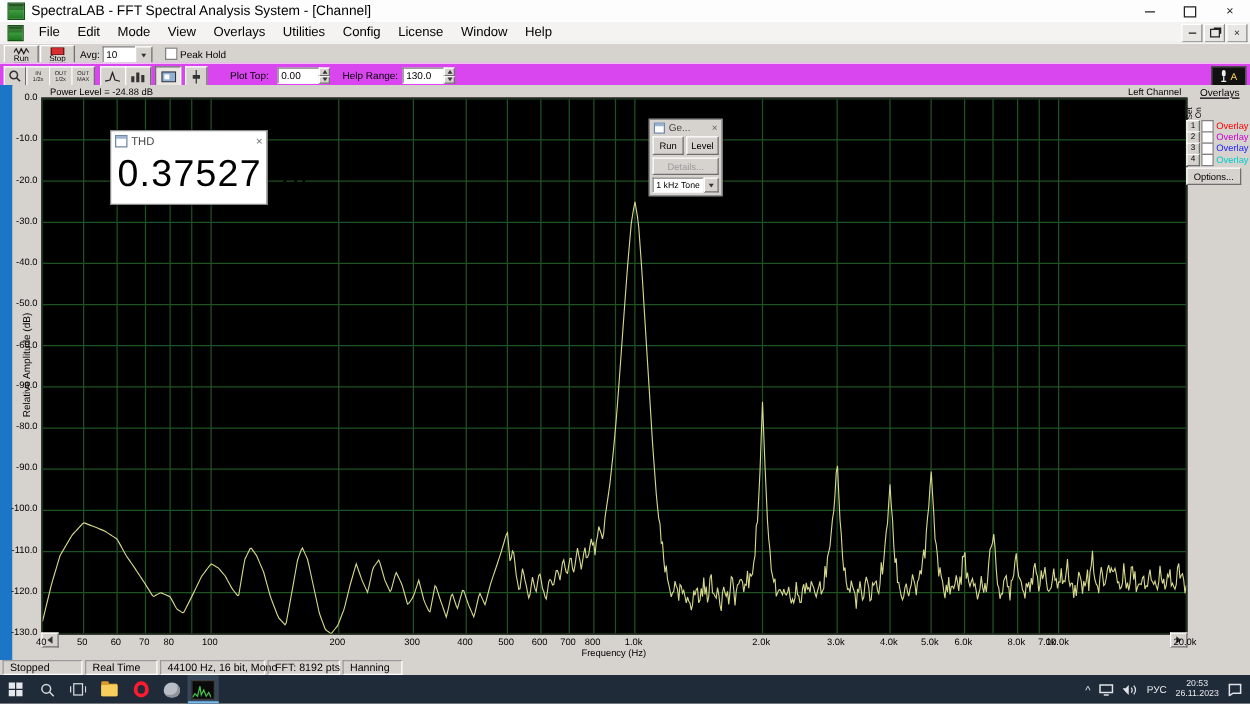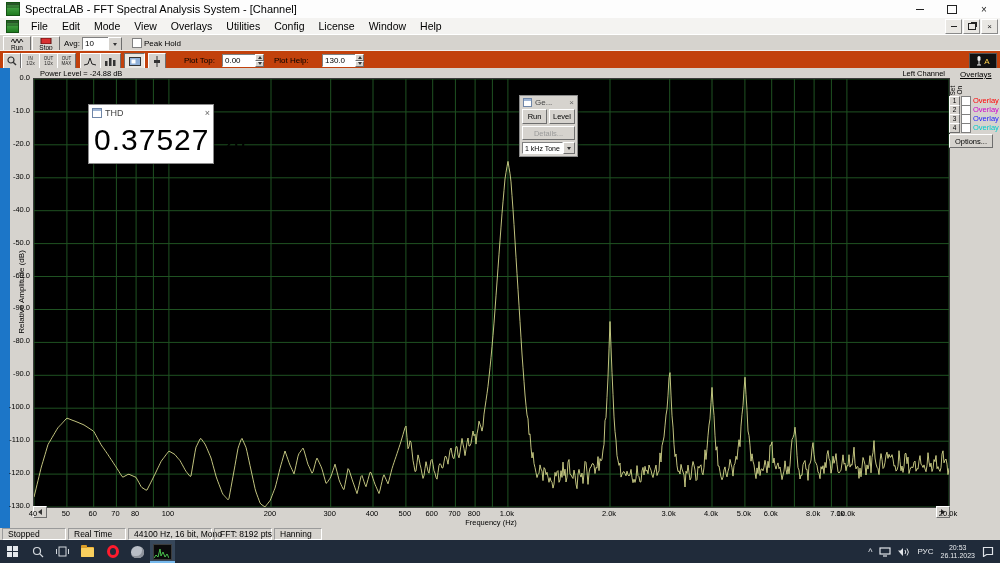--- a/index.html
+++ b/index.html
@@ -18,21 +18,21 @@
   
   .menubar{position:absolute;left:0;top:18px;width:1000px;height:16px;background:#f4f3f1;
            display:flex;align-items:center;font-size:10.5px;}
   .menuitem{padding:0 7px;line-height:16px;}
   .mdibtns{margin-left:auto;display:flex;align-items:center;height:16px;margin-right:2px;}
   .mdibtn{width:15px;height:13px;display:flex;align-items:center;justify-content:center;
           background:#e9e7e3;border:1px solid;border-color:#fff #8a8a8a #8a8a8a #fff;margin-left:1px;font-size:8px;color:#222;}
   .restoreglyph{width:6px;height:5px;border:1px solid #222;box-shadow:2px -2px 0 -1px #222;}
   
   .toolbar1{position:absolute;left:0;top:34px;width:1000px;height:16px;background:#d6d3ce;border-top:1px solid #fff;}
-  .toolbar2{position:absolute;left:0;top:50px;width:1000px;height:18px;background:#c2410c;border-top:1px solid #f0efec;}
+  .toolbar2{position:absolute;left:0;top:50px;width:1000px;height:18px;background:#d946ef;border-top:1px solid #f0efec;}
   .raised{background:#d6d3ce;border:1px solid;border-color:#fff #6e6e6e #6e6e6e #fff;}
   .pressed{background:#e9e7e2;border:1px solid;border-color:#6e6e6e #fff #fff #6e6e6e;}
   .tbtn{position:absolute;display:flex;flex-direction:column;align-items:center;justify-content:center;font-size:6.5px;line-height:7px;}
   .tbtn .lbl{text-decoration:underline;}
   .tinybtn{position:absolute;display:flex;flex-direction:column;align-items:center;justify-content:center;
            font-size:4.5px;line-height:5px;color:#222;}
   .field{position:absolute;background:#fff;border:1px solid;border-color:#808080 #fff #fff #808080;
          font-size:8px;display:flex;align-items:center;padding:0 2px;}
   .spin{position:absolute;width:9px;display:flex;flex-direction:column;}
   .spin>div{flex:1;display:flex;align-items:center;justify-content:center;background:#d6d3ce;
@@ -208,21 +208,21 @@
         <span>0.00</span>
       </div>
     <div class="spin" style="left:255px;top:3px;height:13px;">
         <div>
           <span class="tri-up"></span>
         </div>
         <div>
           <span class="tri-dn"></span>
         </div>
       </div>
-    <span class="tlabel" style="left:274px;top:5px;">Plot Help:</span>
+    <span class="tlabel" style="left:274px;top:5px;">Help Range:</span>
     <div class="field" style="left:322px;top:3px;width:30px;height:11px;">
         <span>130.0</span>
       </div>
     <div class="spin" style="left:355px;top:3px;height:13px;">
         <div>
           <span class="tri-up"></span>
         </div>
         <div>
           <span class="tri-dn"></span>
         </div>

